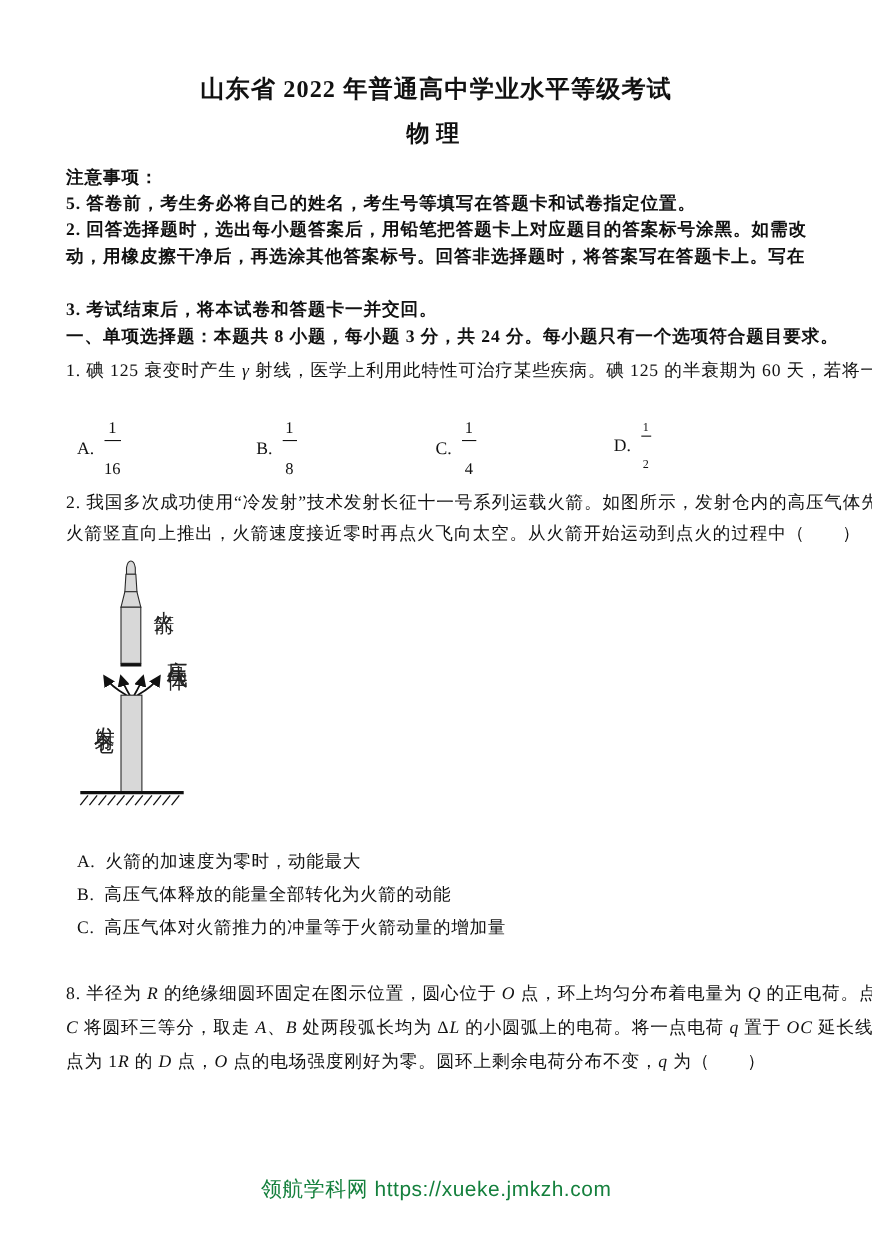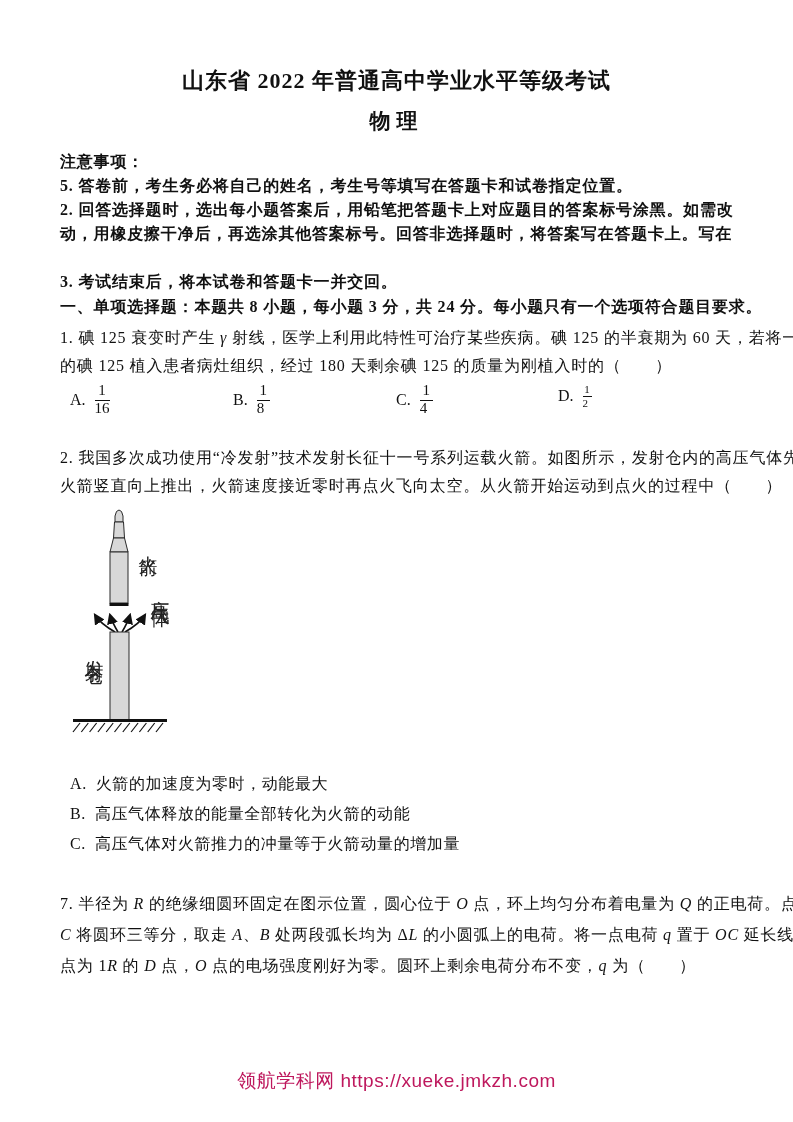--- a/index.html
+++ b/index.html
@@ -13,36 +13,36 @@
     letter-spacing:0.8px;white-space:nowrap;
   }
   .bold{font-weight:700;}
   .ctr{left:0;width:793px;text-align:center;letter-spacing:1px;}
   .title{font-size:22px;font-weight:700;}
   .subject{font-size:21px;font-weight:700;letter-spacing:6px;}
   
   .opt{position:absolute;top:383px;display:flex;align-items:center;font-size:16px;}
   .opt .lab{margin-right:9px;}
   .frac{display:inline-flex;flex-direction:column;align-items:center;font-size:15px;line-height:1.05;}
-  .frac .den{border-top:1.3px solid #111;padding-top:0;min-width:13px;}
+  .frac .den{border-top:1.3px solid #111;padding-top:19px;min-width:13px;text-align:center;}
   .frac .num{padding-bottom:1px;}
   .frac.small{font-size:11px;line-height:1.1;}
   .frac.small .den{border-top:1px solid #111;min-width:9px;}
   
   .optline{position:absolute;left:70px;font-size:16px;line-height:20px;letter-spacing:0.6px;white-space:nowrap;}
   .optline .lab{margin-right:9px;}
   
   .vlabel{
     position:absolute;writing-mode:vertical-rl;text-orientation:upright;
     font-size:19px;letter-spacing:3px;line-height:1;color:#222;white-space:nowrap;
   }
   .footer{
     position:absolute;top:1068px;left:0;width:793px;text-align:center;
     font-family:"Liberation Sans","DejaVu Sans",sans-serif;
-    font-size:19px;color:#be185d;letter-spacing:0.5px;
+    font-size:19px;color:#15803d;letter-spacing:0.5px;
   }
   svg .fill{fill:#d8d8d8;stroke:#2a2a2a;stroke-width:1;}
   i{font-family:"Liberation Serif","DejaVu Serif",serif;}
 </style>
 </head>
 <body>
 
 <div class="page">
 
   <div class="line ctr title" style="top:71px">山东省 2022 年普通高中学业水平等级考试</div>
@@ -50,21 +50,20 @@
 
   <div class="line bold" style="top:152px">注意事项：</div>
   <div class="line bold" style="top:176px">5. 答卷前，考生务必将自己的姓名，考生号等填写在答题卡和试卷指定位置。</div>
   <div class="line bold" style="top:200px">2. 回答选择题时，选出每小题答案后，用铅笔把答题卡上对应题目的答案标号涂黑。如需改</div>
   <div class="line bold" style="top:224px">动，用橡皮擦干净后，再选涂其他答案标号。回答非选择题时，将答案写在答题卡上。写在</div>
   <div class="line bold" style="top:272px">3. 考试结束后，将本试卷和答题卡一并交回。</div>
 
   <div class="line bold" style="top:297px">一、单项选择题：本题共 8 小题，每小题 3 分，共 24 分。每小题只有一个选项符合题目要求。</div>
 
   <div class="line" style="top:328px"><span>1. 碘 125 衰变时产生 </span><i>γ</i><span> 射线，医学上利用此特性可治疗某些疾病。碘 125 的半衰期为 60 天，若将一定质量</span></div>
-  <div class="line" style="top:356px"><span>的碘 125 植入患者病灶组织，经过 180 天剩余碘 125 的质量为刚植入时的（　　）</span></div>
 
   <div class="opt" style="left:70px">
     <span class="lab">A.</span>
     <span class="frac">
       <span class="num">1</span>
       <span class="den">16</span>
     </span>
   </div>
   <div class="opt" style="left:233px">
     <span class="lab">B.</span>
@@ -139,19 +138,19 @@
   <div class="optline" style="top:774px">
     <span class="lab">A.</span><span>火箭的加速度为零时，动能最大</span>
   </div>
   <div class="optline" style="top:834px">
     <span class="lab">C.</span><span>高压气体对火箭推力的冲量等于火箭动量的增加量</span>
   </div>
   <div class="optline" style="top:804px">
     <span class="lab">B.</span><span>高压气体释放的能量全部转化为火箭的动能</span>
   </div>
 
-  <div class="line" style="top:894px"><span>7. 半径为 </span><i>R</i><span> 的绝缘细圆环固定在图示位置，圆心位于 </span><i>O</i><span> 点，环上均匀分布着电量为 </span><i>Q</i><span> 的正电荷。点 </span></div>
+  <div class="line" style="top:894px"><span>8. 半径为 </span><i>R</i><span> 的绝缘细圆环固定在图示位置，圆心位于 </span><i>O</i><span> 点，环上均匀分布着电量为 </span><i>Q</i><span> 的正电荷。点 </span></div>
   <div class="line" style="top:925px"><i>C</i><span> 将圆环三等分，取走 </span><i>A</i><span>、</span><i>B</i><span> 处两段弧长均为 Δ</span><i>L</i><span> 的小圆弧上的电荷。将一点电荷 </span><i>q</i><span> 置于 </span><i>OC</i><span> 延长线上距 </span></div>
   <div class="line" style="top:956px"><span>点为 1</span><i>R</i><span> 的 </span><i>D</i><span> 点，</span><i>O</i><span> 点的电场强度刚好为零。圆环上剩余电荷分布不变，</span><i>q</i><span> 为（　　）</span></div>
 
   <div class="footer">领航学科网 https://xueke.jmkzh.com</div>
 
 </div>
 
 </body></html>

